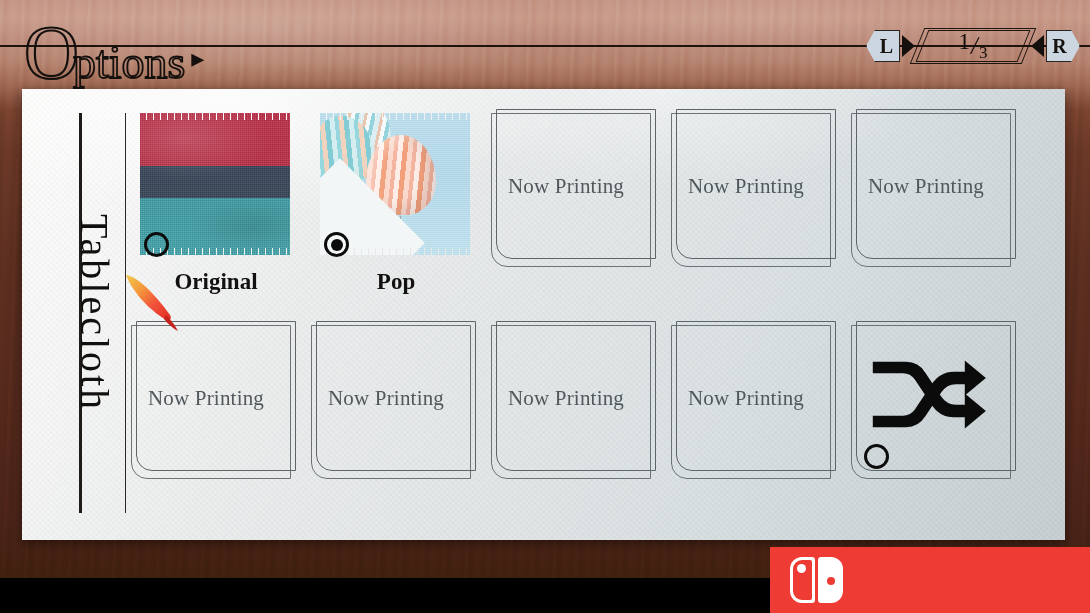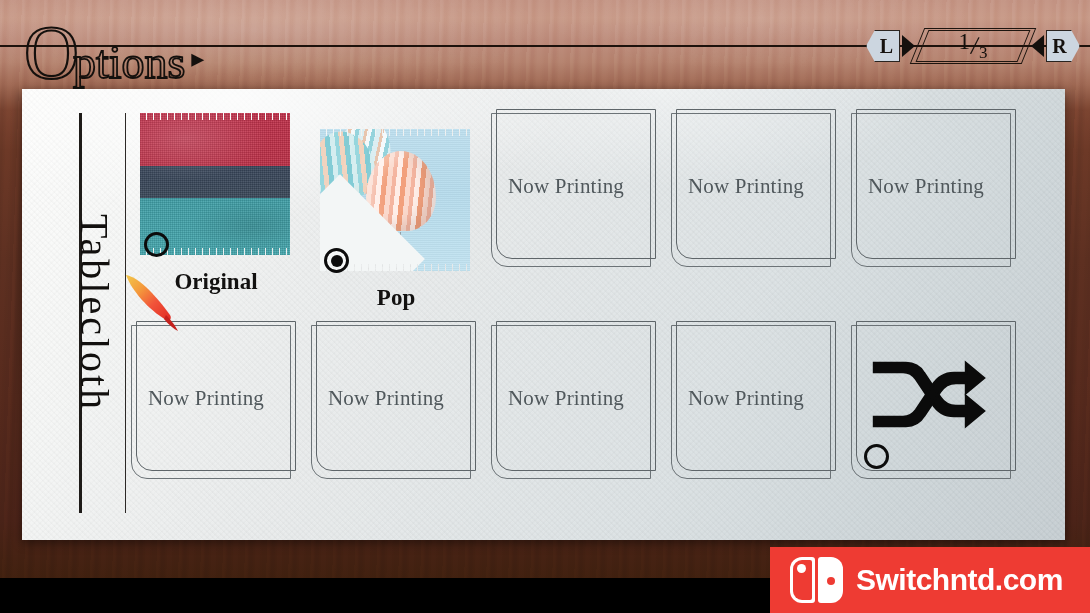--- a/index.html
+++ b/index.html
@@ -445,21 +445,21 @@
           <div class="swatch">
             <div class="zig">
               <div class="fab-original"></div>
             </div>
           </div>
           <div class="radio"></div>
         </div>
         <div class="tile-label">Original</div>
       </div>
 
-      <div class="tile-cell" style="left:180px; top:16px;">
+      <div class="tile-cell" style="left:180px; top:0px;">
         <div class="tile">
           <div class="swatch">
             <div class="zig">
               <div class="fab-pop">
                 <div class="balloon b-far">
                   <div class="bag"></div>
                     <div class="rope"></div>
                     <div class="basket"></div>
                 </div>
                 <div class="balloon b-side">
@@ -565,16 +565,15 @@
       <path d="M46,48 C52,54 56,60 58,64 C54,62 49,58 44,52 Z" fill="#c4201c"></path>
     </svg>
 
   </div>
 
   <div class="watermark">
     <div class="sw-logo">
       <div class="sw-left"></div>
       <div class="sw-right"></div>
     </div>
-    <div class="wm-text">Switchntd.com</div>
   </div>
 
 </div>
 
 </body></html>

